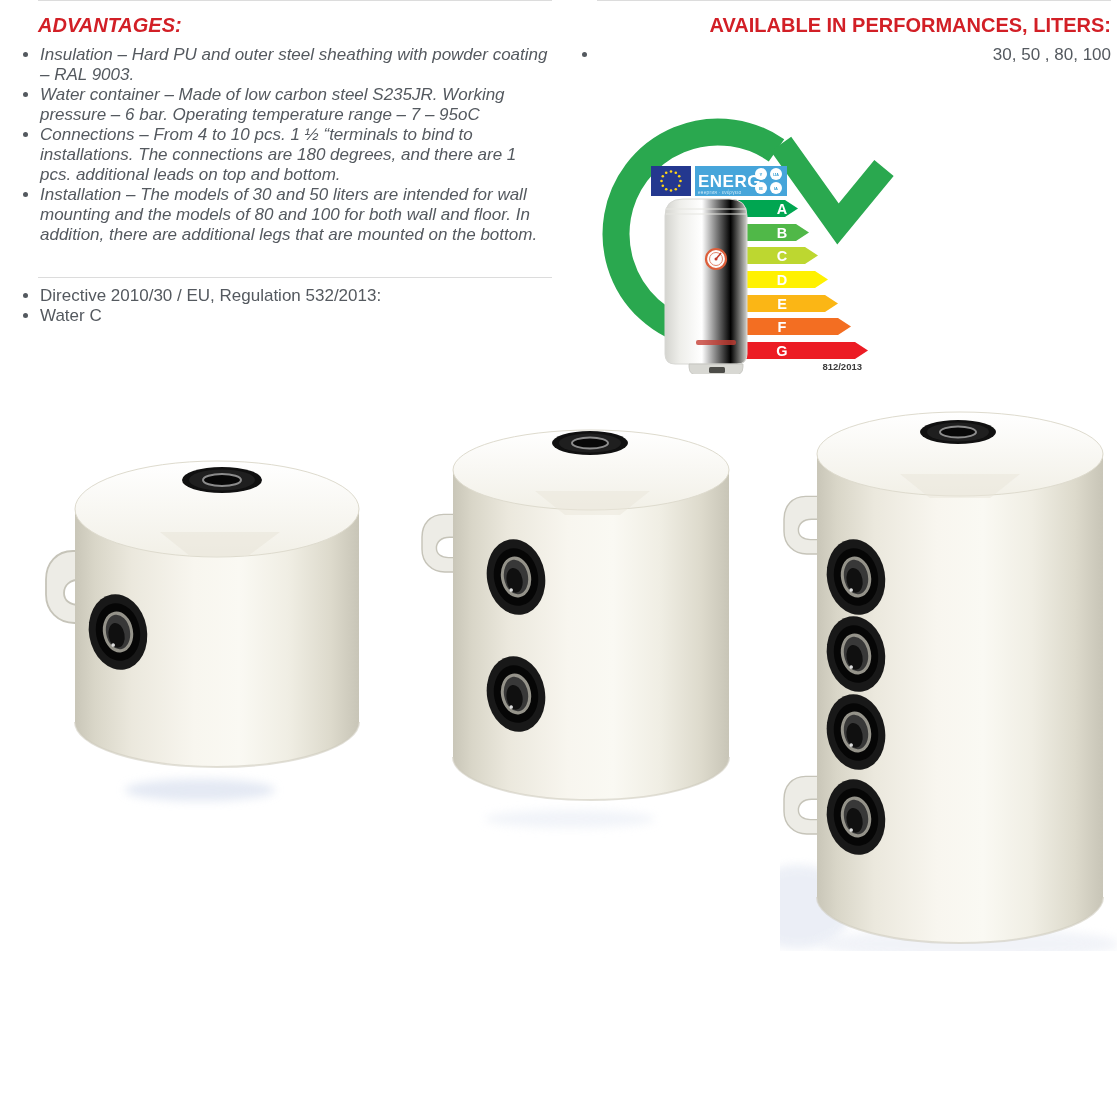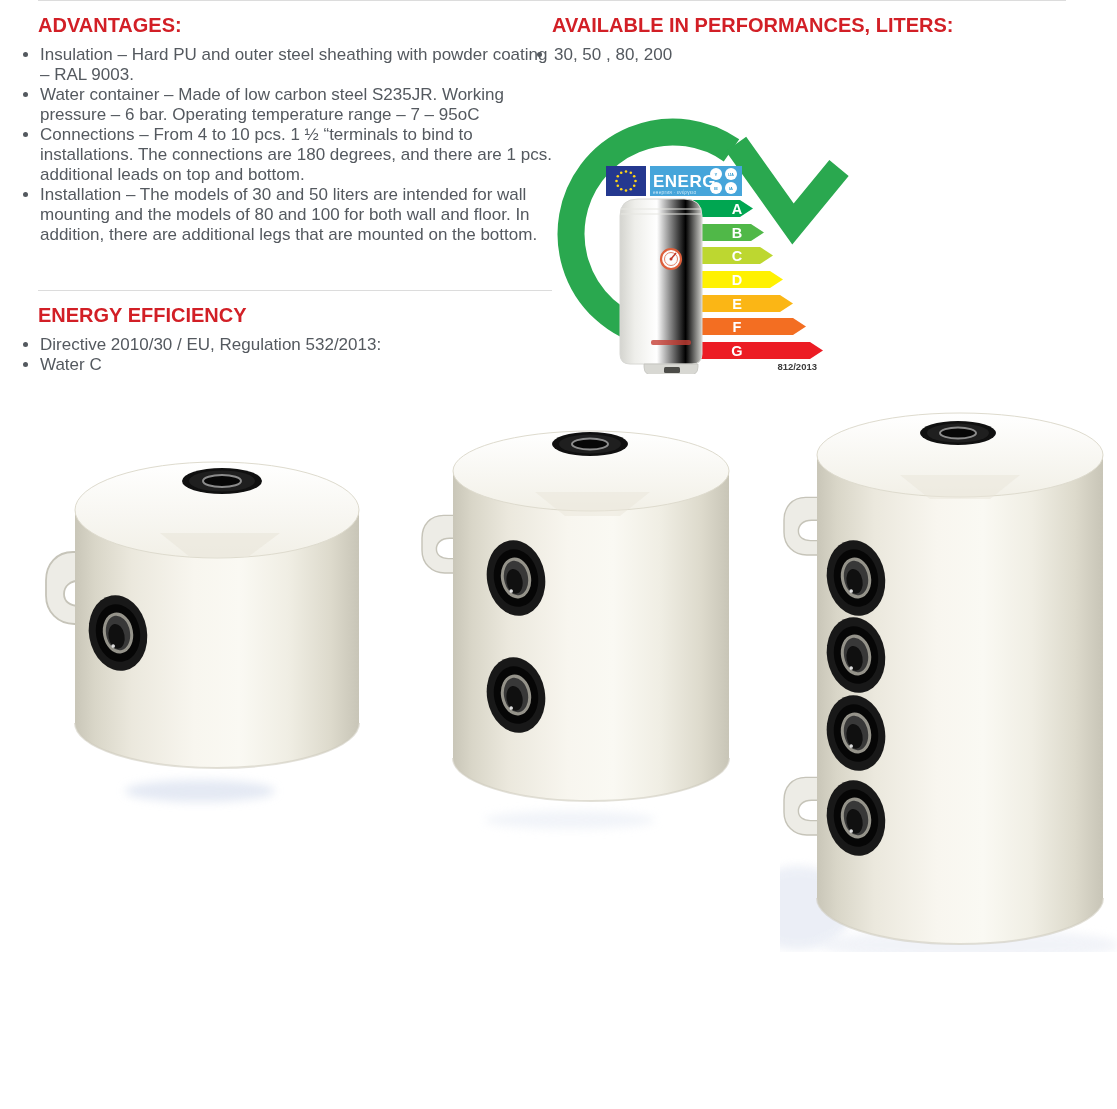--- a/index.html
+++ b/index.html
@@ -1,26 +1,26 @@
 <!DOCTYPE html>
 <html><head>
 <meta charset="utf-8">
 <style>
   html,body{margin:0;padding:0;background:#ffffff;}
   body{font-family:"Liberation Sans",sans-serif;}
   .page{position:relative;width:1117px;height:1109px;background:#ffffff;overflow:hidden;}
   .columns{display:flex;align-items:flex-start;}
   .col-left{width:514px;margin-left:38px;}
-  .col-right{width:514px;}
+  .col-right{width:514px;margin-left:45px;text-align:right;}
   .block{border-top:1px solid #dcdcdc;}
   .block h2{color:#d21f26;font-size:20px;line-height:24px;font-weight:700;margin:12px 0 0 0;letter-spacing:0;}
   .block ul{margin:8px 0 0 0;padding:0 0 0 2px;list-style:disc outside;color:#54595f;font-size:17px;line-height:20px;}
   .block li{margin:0;}
   .block li::marker{color:#54595f;}
-  .block-advantages{margin-bottom:45px;}
+  .block-advantages{margin-bottom:32px;font-style:italic;}
   .energy-label{margin-top:39px;margin-left:-2px;width:300px;height:270px;}
   .products{position:relative;height:560px;margin-top:17px;}
   .tank{position:absolute;}
   .tank-1{left:40px;top:61px;}
   .tank-2{left:420px;top:26px;}
   .tank-3{left:780px;top:11px;}
   svg text{font-family:"Liberation Sans",sans-serif;}
 </style>
 </head>
 <body>
@@ -34,33 +34,32 @@
         <h2>ADVANTAGES:</h2>
         <ul>
           <li>Insulation – Hard PU and outer steel sheathing with powder coating – RAL 9003.</li>
           <li>Water container – Made of low carbon steel S235JR. Working pressure – 6 bar. Operating temperature range – 7 – 95oC</li>
           <li>Connections – From 4 to 10 pcs. 1 ½ “terminals to bind to installations. The connections are 180 degrees, and there are 1 pcs. additional leads on top and bottom.</li>
           <li>Installation – The models of 30 and 50 liters are intended for wall mounting and the models of 80 and 100 for both wall and floor. In addition, there are additional legs that are mounted on the bottom.</li>
         </ul>
       </section>
 
       <section class="block">
-        <h2>ENERGY EFFICIENCY</h2>
         <ul>
           <li>Directive 2010/30 / EU, Regulation 532/2013:</li>
           <li>Water C</li>
         </ul>
       </section>
     </div>
 
     <div class="col-right">
       <section class="block">
         <h2>AVAILABLE IN PERFORMANCES, LITERS:</h2>
         <ul>
-          <li>30, 50 , 80, 200</li>
+          <li>30, 50 , 80, 100</li>
         </ul>
       </section>
 
       <div class="energy-label">
         <svg width="300" height="270" viewBox="0 0 300 270">
           <defs>
             <linearGradient id="heatG" x1="0" y1="0" x2="1" y2="0">
               <stop offset="0" stop-color="#d4d4cf"></stop>
               <stop offset="0.18" stop-color="#eeeeea"></stop>
               <stop offset="0.45" stop-color="#ffffff"></stop>

